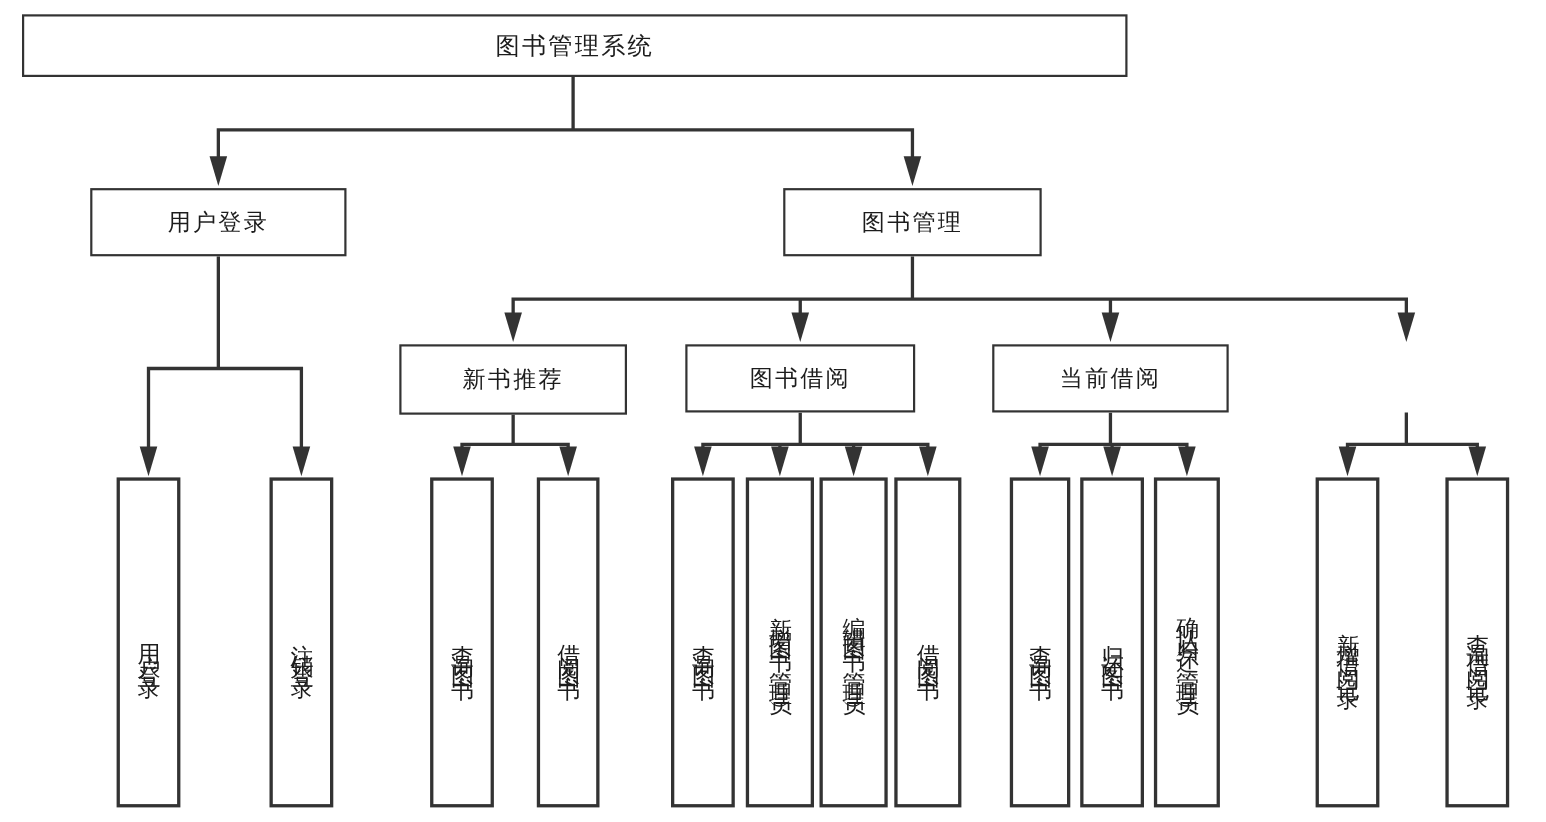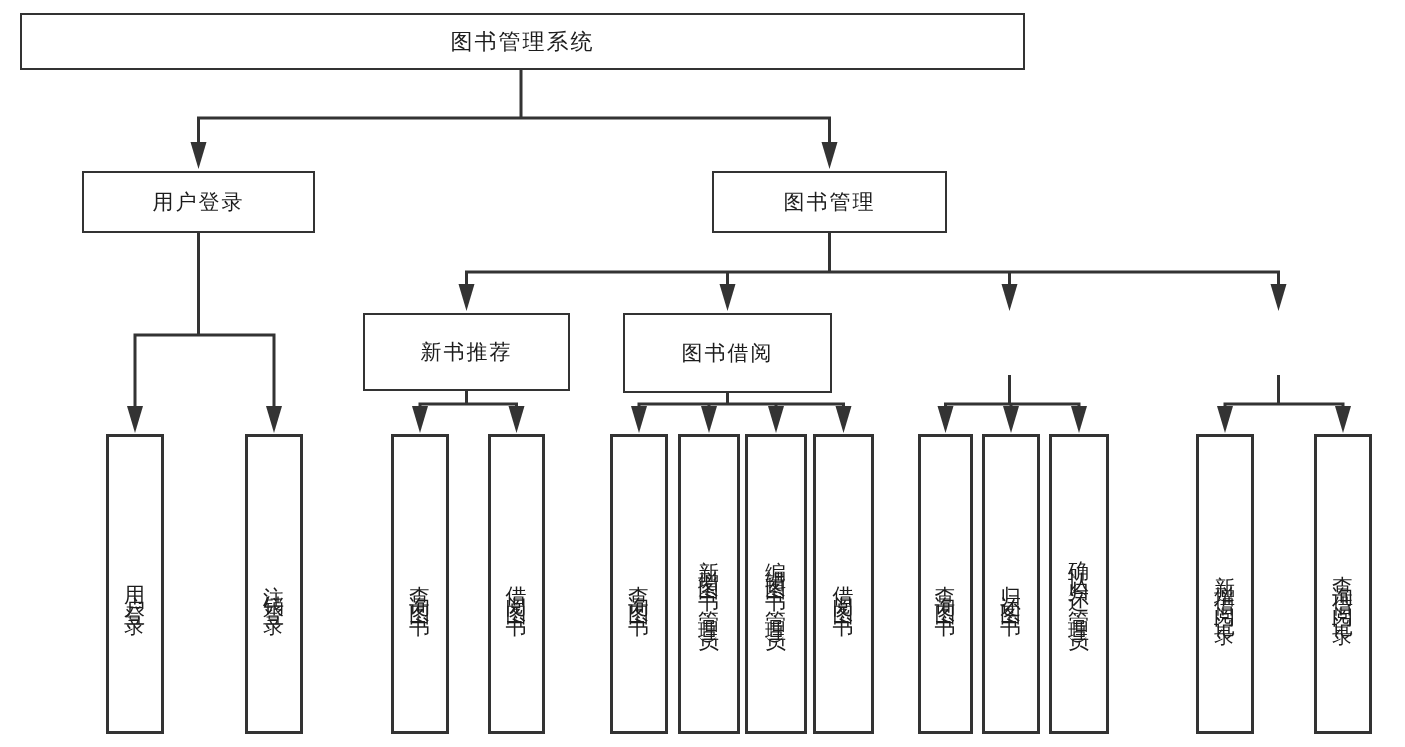--- a/index.html
+++ b/index.html
@@ -103,25 +103,28 @@
     <span>图书管理系统</span>
   </div>
 
   <div class="node node-h" style="left:82px; top:171px; width:233px; height:62px;">
     <span>用户登录</span>
   </div>
   <div class="node node-h" style="left:712px; top:171px; width:235px; height:62px;">
     <span>图书管理</span>
   </div>
 
-  <div class="node node-h" style="left:363px; top:313px; width:207px; height:78px;">
+  <div class="node node-h" style="left:363px; top:313px; width:207px; height:64px;">
     <span>新书推荐</span>
   </div>
-  <div class="node node-h" style="left:623px; top:313px; width:209px; height:80px;">
+  <div class="node node-h" style="left:623px; top:313px; width:209px; height:62px;">
     <span>图书借阅</span>
+  </div>
+  <div class="node node-h" style="left:902px; top:313px; width:215px; height:62px;">
+    <span>当前借阅</span>
   </div>
 
   <div class="node node-leaf" style="left:106px; top:434px; width:58px; height:300px;">
     <span class="vtext">用户登录</span>
   </div>
   <div class="node node-leaf" style="left:245px; top:434px; width:58px; height:300px;">
     <span class="vtext">注销登录</span>
   </div>
   <div class="node node-leaf" style="left:391px; top:434px; width:58px; height:300px;">
     <span class="vtext">查询图书</span>

